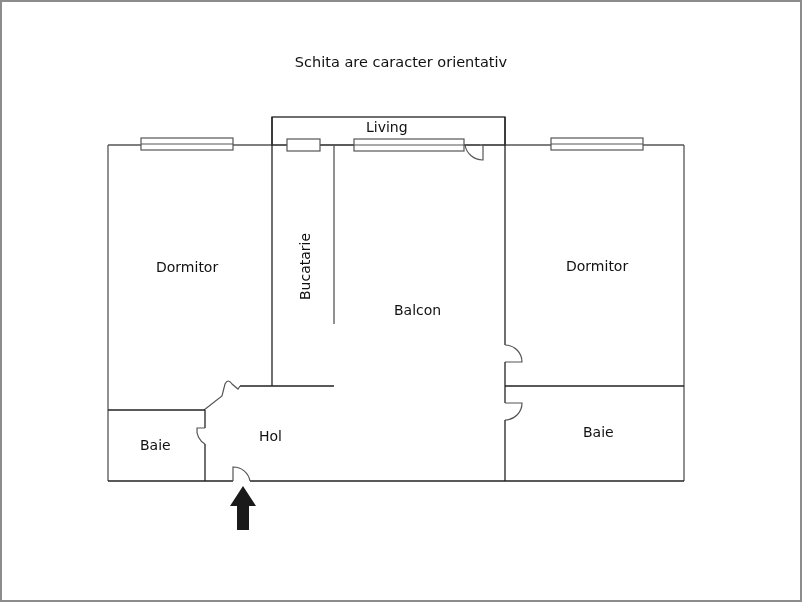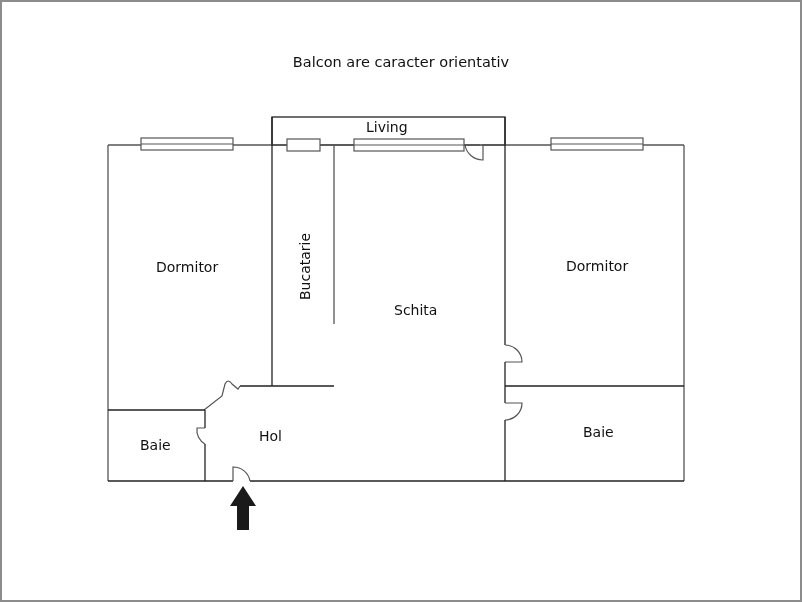--- a/index.html
+++ b/index.html
@@ -12,21 +12,21 @@
   .door { stroke: #555; stroke-width: 1.2; fill: none; }
   .label { position: absolute; font-family: "DejaVu Sans", sans-serif; font-size: 14px; color: #111; white-space: nowrap; }
   .title { position: absolute; left: 0; width: 802px; top: 54px; text-align: center; font-family: "DejaVu Sans", sans-serif; font-size: 14.5px; color: #111; }
   .vert { transform-origin: left top; transform: rotate(-90deg); }
 </style>
 </head>
 <body>
 
 <div class="frame"></div>
 
-<div class="title">Balcon are caracter orientativ</div>
+<div class="title">Schita are caracter orientativ</div>
 
 <svg width="802" height="602" viewBox="0 0 802 602">
 
   <rect x="272" y="117" width="233" height="28" class="wall"></rect>
 
   <line x1="108" y1="145" x2="480" y2="145" class="wall-g"></line>
   <line x1="482" y1="145" x2="684" y2="145" class="wall-g"></line>
 
   <line x1="108" y1="145" x2="108" y2="481" class="wall-g"></line>
 
@@ -68,17 +68,17 @@
   <line x1="354" y1="145" x2="464" y2="145" class="win"></line>
   <rect x="551" y="138" width="92" height="12" class="win"></rect>
   <line x1="551" y1="144" x2="643" y2="144" class="win"></line>
 
   <path d="M243 486 L256 506 L249 506 L249 530 L237 530 L237 506 L230 506 Z" fill="#1a1a1a"></path>
 </svg>
 
 <div class="label" style="left:366px; top:119px;">Living</div>
 <div class="label" style="left:156px; top:259px;">Dormitor</div>
 <div class="label vert" style="left:297px; top:300px;">Bucatarie</div>
-<div class="label" style="left:394px; top:302px;">Schita</div>
+<div class="label" style="left:394px; top:302px;">Balcon</div>
 <div class="label" style="left:566px; top:258px;">Dormitor</div>
 <div class="label" style="left:259px; top:428px;text-align:center;">Hol</div>
 <div class="label" style="left:140px; top:437px;">Baie</div>
 <div class="label" style="left:583px; top:424px;">Baie</div>
 
 </body></html>

